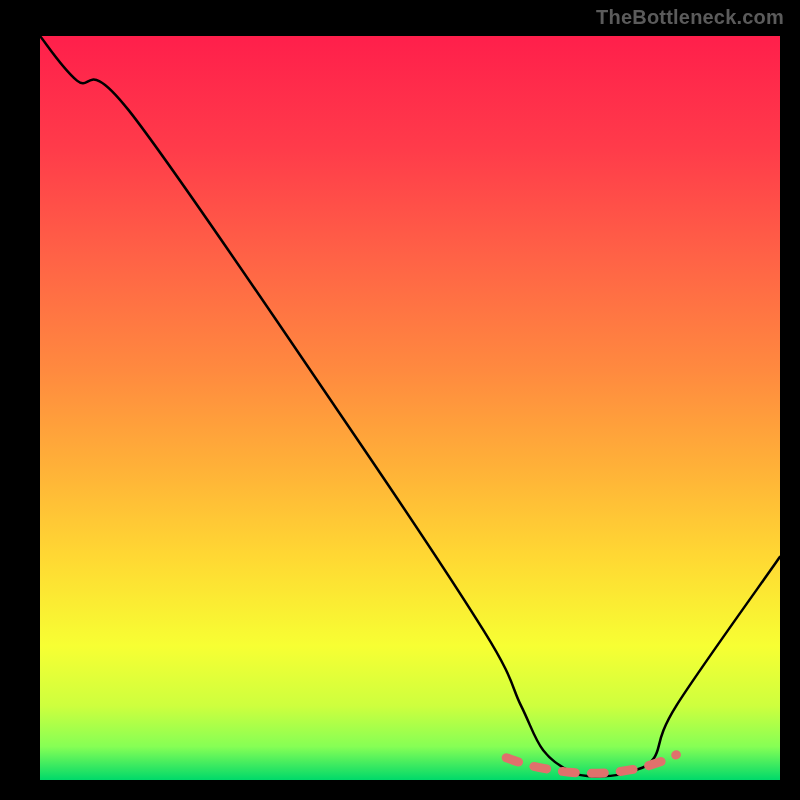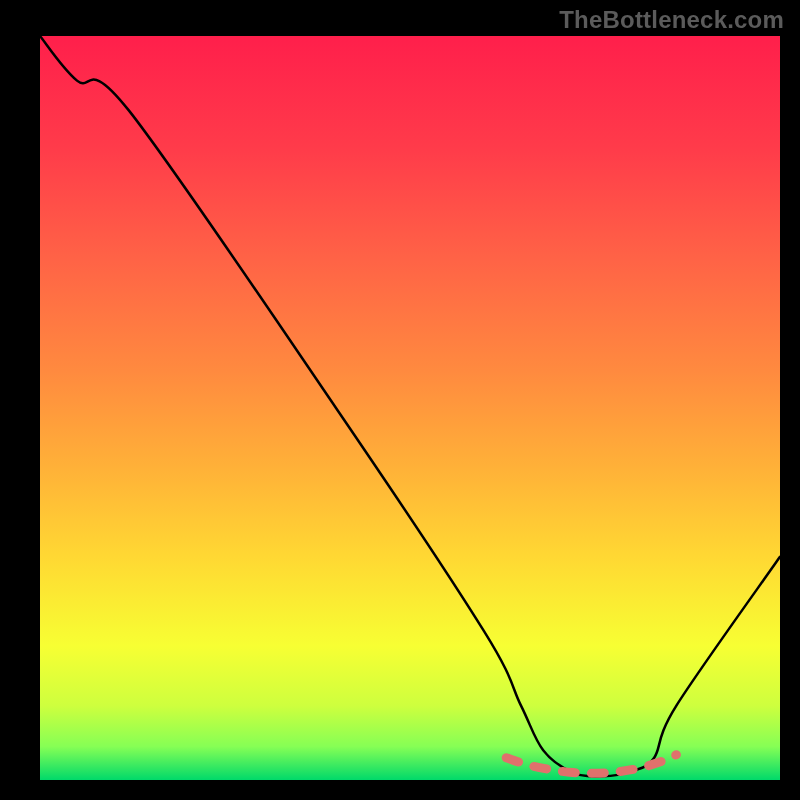--- a/index.html
+++ b/index.html
@@ -1,18 +1,18 @@
 <!DOCTYPE html>
 <html><head>
 <meta charset="utf-8">
 <style>
   * { margin: 0; padding: 0; box-sizing: border-box; }
   html, body { width: 800px; height: 800px; background: #000; overflow: hidden; }
   .container { position: relative; width: 800px; height: 800px; }
-  .watermark { position: absolute; top: 6px; right: 16px; font-family: Arial, Helvetica, sans-serif; font-size: 24px; font-weight: bold; color: #5b5b5b; z-index: 10; letter-spacing: 0.2px; }
+  .watermark { position: absolute; top: 6px; right: 16px; font-family: Arial, Helvetica, sans-serif; font-size: 20px; font-weight: bold; color: #5b5b5b; z-index: 10; letter-spacing: 0.2px; }
   svg { display: block; }
 </style>
 </head>
 <body>
 
 <div class="container">
   <div class="watermark">TheBottleneck.com</div>
   <svg id="chart" width="800" height="800" viewBox="0 0 800 800">
       <defs>
         <linearGradient id="bg-grad" x1="0" y1="0" x2="0" y2="1">

